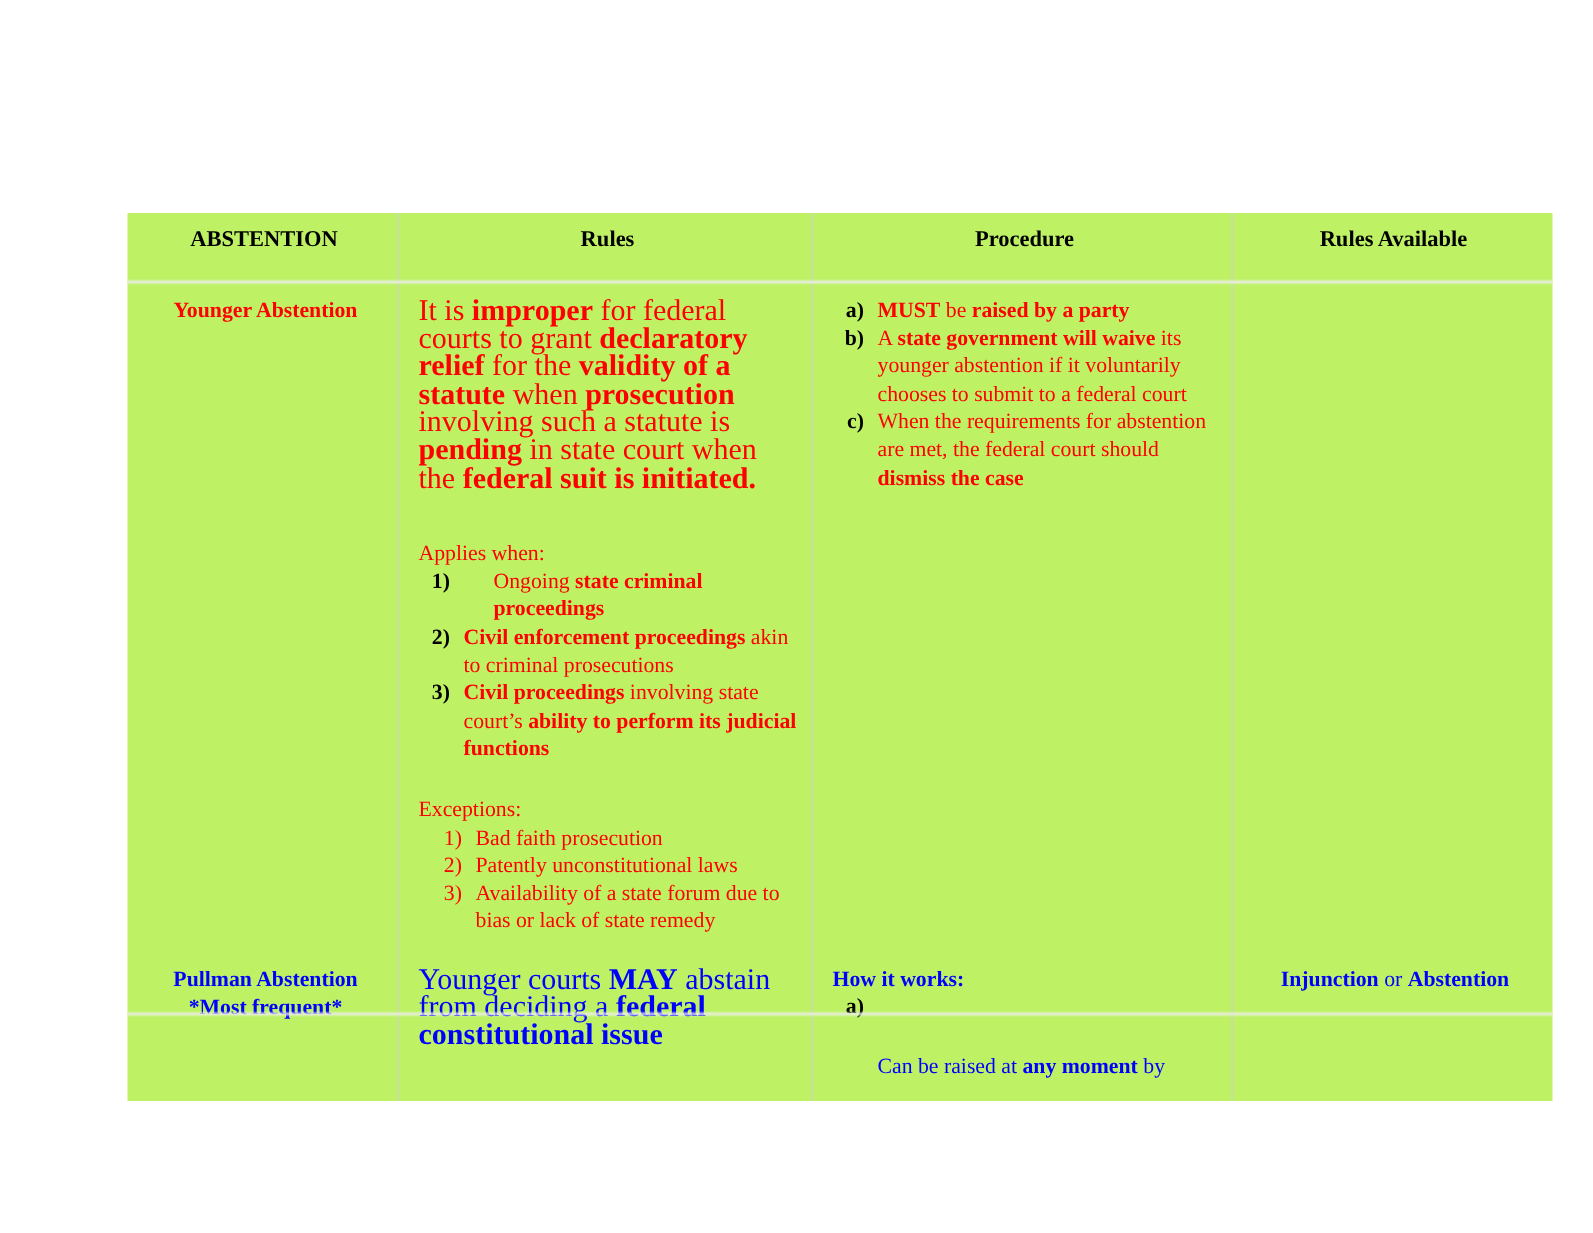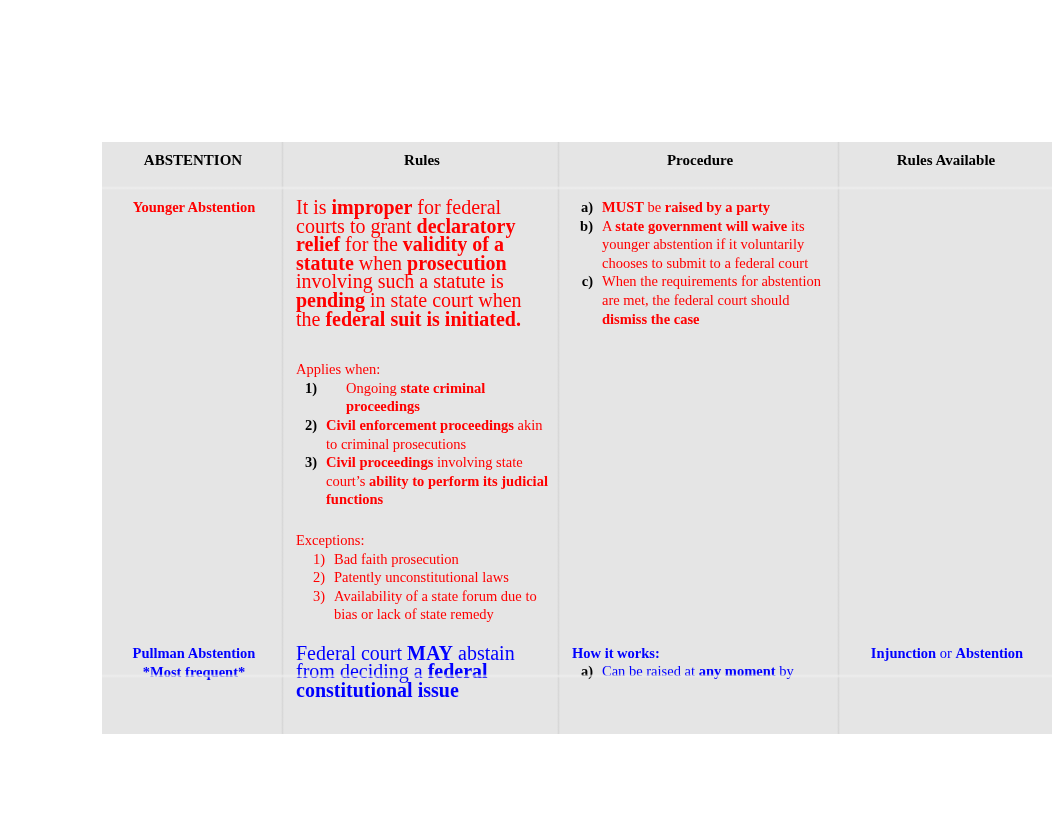--- a/index.html
+++ b/index.html
@@ -36,26 +36,26 @@
     font-size: 15.5px;
     font-weight: bold;
     letter-spacing: 0.2px;
     color: #000000;
     text-shadow: 0 0 1px rgba(0,0,0,0.25);
   }
 
   
   .tbl-wrap {
     position: absolute;
-    left: 102px;
+    left: 85px;
     top: 142px;
     width: 950px;
     height: 592px;
     overflow: hidden;
-    background: #e5e5e5;
+    background: #bef264;
   }
   table.grid {
     border-collapse: collapse;
     width: 950px;
     table-layout: fixed;
   }
   table.grid td, table.grid th {
     vertical-align: top;
     padding: 0;
     border: none;
@@ -280,29 +280,29 @@
         </tr>
 
         <tr>
 
           <td class="body-cell">
             <div class="cell-title blue">Pullman Abstention</div>
             <div class="cell-title blue">*Most frequent*</div>
           </td>
 
           <td class="body-cell">
-            <div class="para blue"><span>Federal court </span><span style="font-weight: bold;">MAY</span><span> abstain from deciding a </span><span style="font-weight: bold;">federal constitutional issue</span></div>
+            <div class="para blue"><span>Younger courts </span><span style="font-weight: bold;">MAY</span><span> abstain from deciding a </span><span style="font-weight: bold;">federal constitutional issue</span></div>
           </td>
 
           <td class="body-cell">
             <div class="lead-in blue b">How it works:</div>
             <ul class="lst">
                 <li>
                   <span class="mk" style="color: rgb(0, 0, 0); font-weight: bold;">a)</span>
-                  <span class="txt" style="color: rgb(0, 0, 255);"><span>Can be raised at </span><span style="font-weight: bold;">any moment</span><span> by</span></span>
+                  <span class="txt" style="color: rgb(0, 0, 255); margin-top: 40px;"><span>Can be raised at </span><span style="font-weight: bold;">any moment</span><span> by</span></span>
                 </li>
               </ul>
           </td>
 
           <td class="body-cell">
             <div class="relief-line blue"><span style="font-weight: bold;">Injunction</span><span> or </span><span style="font-weight: bold;">Abstention</span></div>
           </td>
         </tr>
 
       </tbody>

